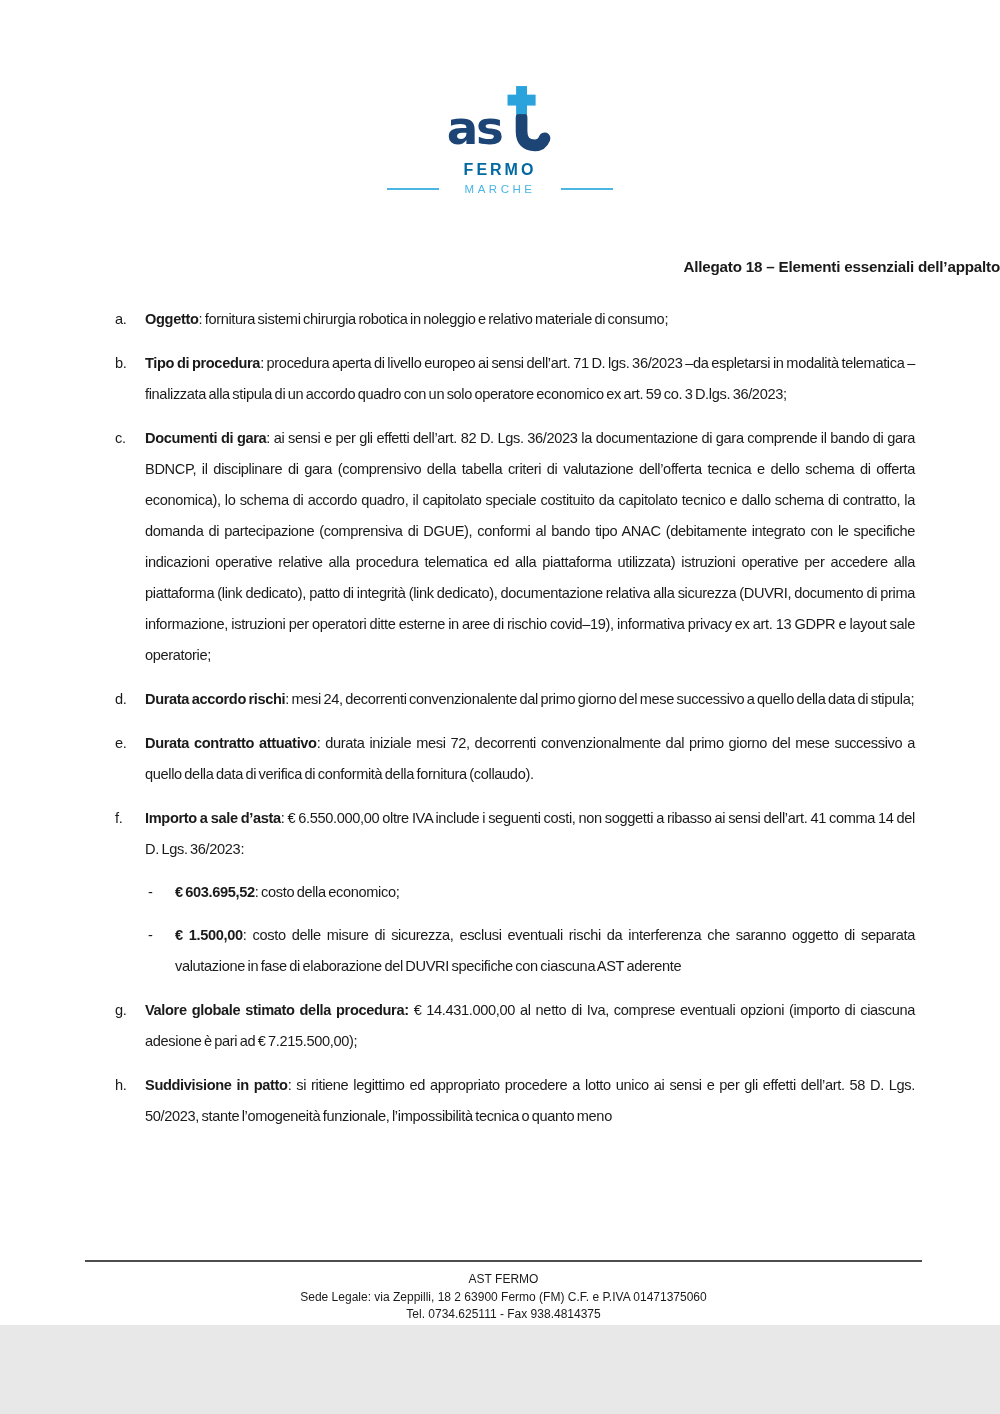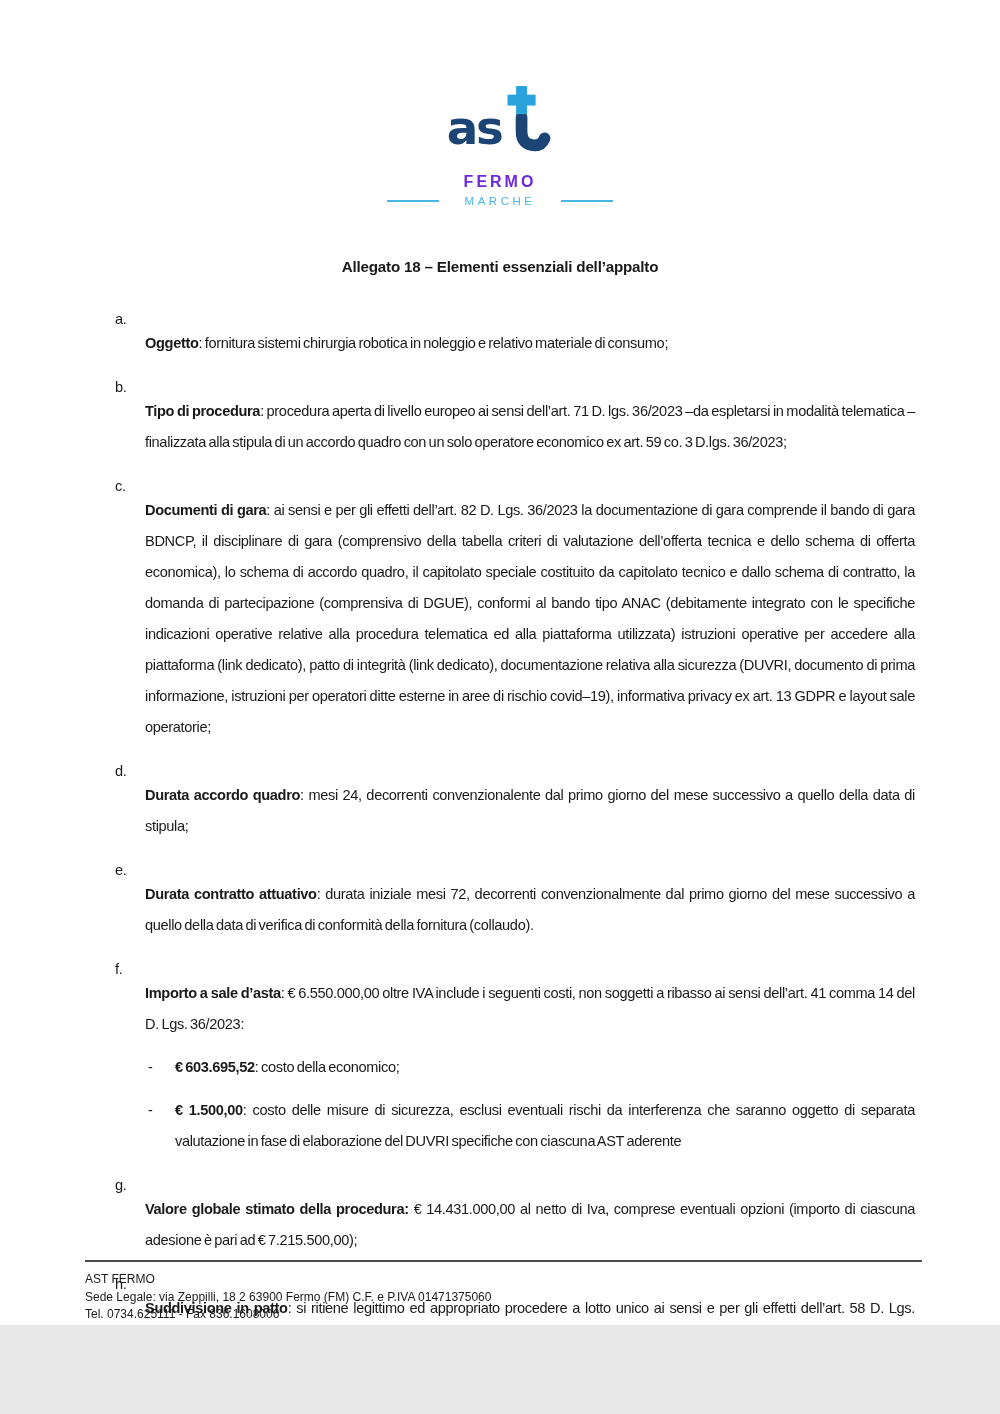--- a/index.html
+++ b/index.html
@@ -10,63 +10,63 @@
     background:#ffffff;
     font-family:"Liberation Sans", sans-serif;
     color:#1a1a1a;
     overflow:hidden;
   }
 
   
   .logo-wrap { position:absolute; top:86px; left:0; width:100%; text-align:center; }
   .logo-svg { display:block; margin:0 auto; }
   .logo-fermo {
-    margin-top:12px;
+    margin-top:0;
     font-size:16px; font-weight:bold; letter-spacing:3px;
-    color:#6d28d9;
+    color:#0369a1;
   }
   .logo-marche-row {
     margin-top:4px;
     display:flex; align-items:center; justify-content:center; gap:26px;
   }
   .logo-marche-line { width:52px; height:2px; background:#49b6e3; }
   .logo-marche {
     font-size:11.5px; letter-spacing:3.5px; color:#49b6e3;
   }
 
   
   .doc-title {
     position:absolute; top:258px; left:0; width:100%;
-    text-align:center;
+    text-align:right;
     font-size:15.2px; font-weight:bold;
     letter-spacing:-0.2px;
   }
   .items {
     position:absolute; top:304px; left:115px; width:800px;
     list-style:none; margin:0; padding:0;
     font-size:14.6px; line-height:31px;
     letter-spacing:-0.35px; word-spacing:-1.2px;
   }
   .item { display:flex; }
   .item + .item { margin-top:13px; }
   .item .marker { flex:0 0 30px; width:30px; }
-  .item .body { flex:1; text-align:justify;margin-top:24px; }
+  .item .body { flex:1; text-align:justify; }
   .item .body p { margin:0; }
   b.lbl { font-weight:bold; }
 
   .sub-items { list-style:none; margin:12px 0 0 0; padding:0 0 0 3px; }
   .sub-item { display:flex; }
   .sub-item + .sub-item { margin-top:12px; }
   .sub-item .dash { flex:0 0 27px; width:27px; }
   .sub-item .sbody { flex:1; text-align:justify; }
 
   
   .footer {
     position:absolute; top:1260px; left:85px; right:78px;
-    font-size:12px; line-height:17.5px;
+    text-align:center; font-size:12px; line-height:17.5px;
   }
   .footer-rule { height:2px; background:#4d4d4d; margin-bottom:9px; }
   .page-num { font-style:italic; margin-top:15px; }
 </style>
 </head>
 <body>
 
 <div class="page">
 
   <div class="logo-wrap">
@@ -105,21 +105,21 @@
     <li class="item">
       <span class="marker">c.</span>
       <div class="body">
           <p><b class="lbl">Documenti di gara</b><span>: </span><span>ai sensi e per gli effetti dell’art. 82 D. Lgs. 36/2023 la documentazione di gara comprende il bando di gara BDNCP, il disciplinare di gara (comprensivo della tabella criteri di valutazione dell’offerta tecnica e dello schema di offerta economica), lo schema di accordo quadro, il capitolato speciale costituito da capitolato tecnico e dallo schema di contratto, la domanda di partecipazione (comprensiva di DGUE), conformi al bando tipo ANAC (debitamente integrato con le specifiche indicazioni operative relative alla procedura telematica ed alla piattaforma utilizzata) istruzioni operative per accedere alla piattaforma (link dedicato), patto di integrità (link dedicato), documentazione relativa alla sicurezza (DUVRI, documento di prima informazione, istruzioni per operatori ditte esterne in aree di rischio covid–19), informativa privacy ex art. 13 GDPR e layout sale operatorie;</span></p>
         </div>
     </li>
 
     <li class="item">
       <span class="marker">d.</span>
       <div class="body">
-          <p><b class="lbl">Durata accordo quadro</b><span>: </span><span>mesi 24, decorrenti convenzionalente dal primo giorno del mese successivo a quello della data di stipula;</span></p>
+          <p><b class="lbl">Durata accordo rischi</b><span>: </span><span>mesi 24, decorrenti convenzionalente dal primo giorno del mese successivo a quello della data di stipula;</span></p>
         </div>
     </li>
 
     <li class="item">
       <span class="marker">e.</span>
       <div class="body">
           <p><b class="lbl">Durata contratto attuativo</b><span>: </span><span>durata iniziale mesi 72, decorrenti convenzionalmente dal primo giorno del mese successivo a quello della data di verifica di conformità della fornitura (collaudo).</span></p>
         </div>
     </li>
 
@@ -153,16 +153,16 @@
           <p><b class="lbl">Suddivisione in patto</b><span>: </span><span>si ritiene legittimo ed appropriato procedere a lotto unico ai sensi e per gli effetti dell’art. 58 D. Lgs. 50/2023, stante l’omogeneità funzionale, l’impossibilità tecnica o quanto meno</span></p>
         </div>
     </li>
 
   </ol>
 
   <div class="footer">
     <div class="footer-rule"></div>
     <div>AST FERMO</div>
     <div>Sede Legale: via Zeppilli, 18 2 63900 Fermo (FM) C.F. e P.IVA 01471375060</div>
-    <div>Tel. 0734.625111 - Fax 836.1608006</div>
+    <div>Tel. 0734.625111 - Fax 938.4814375</div>
   </div>
 
 </div>
 
 </body></html>

